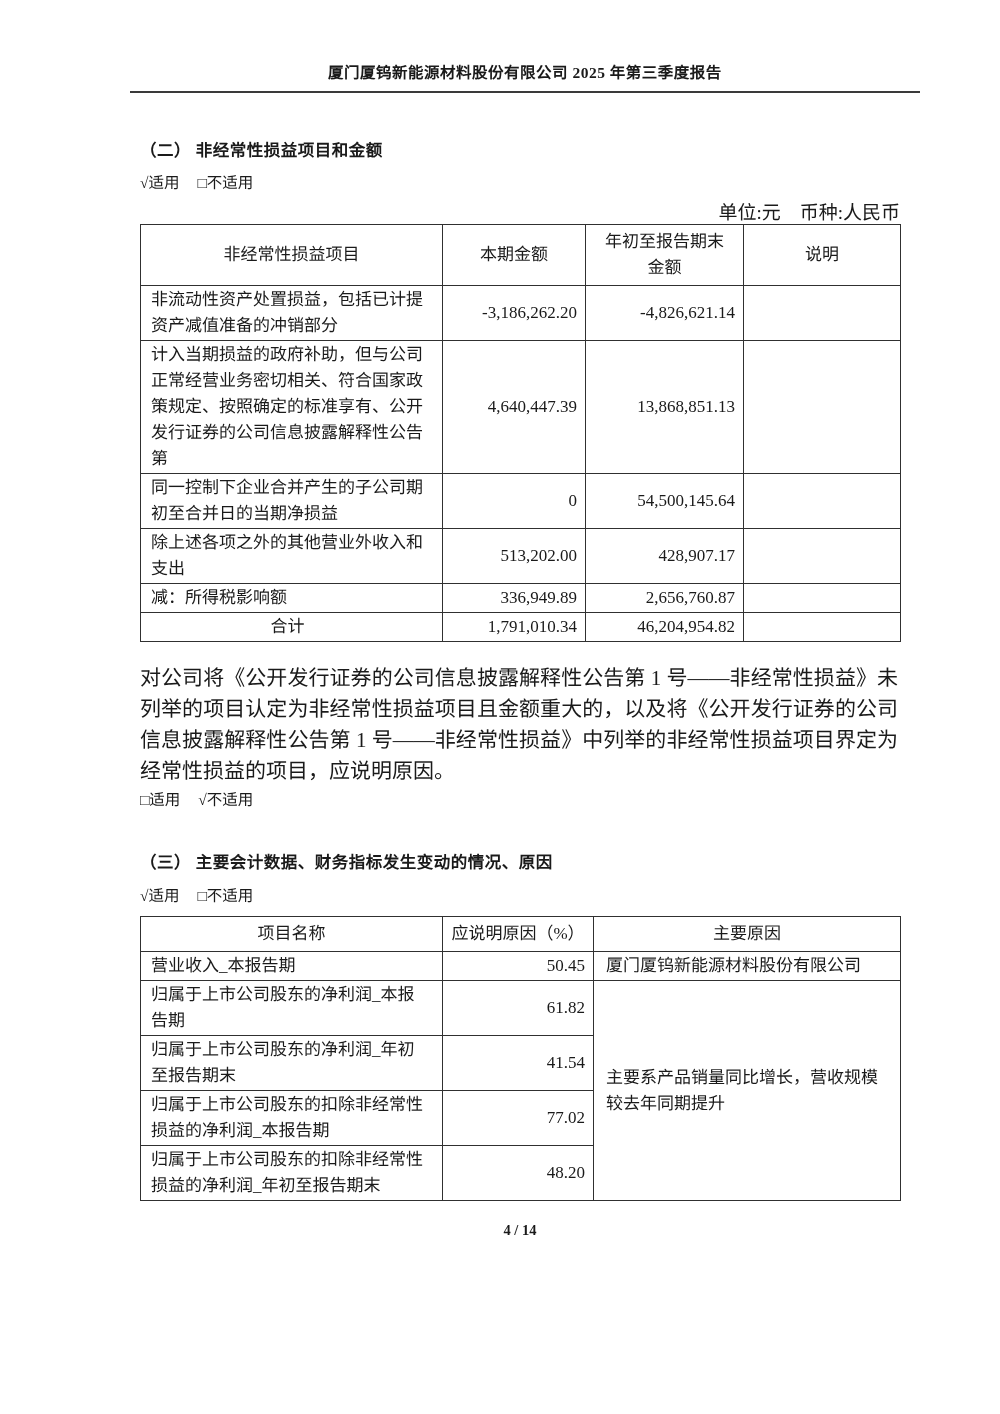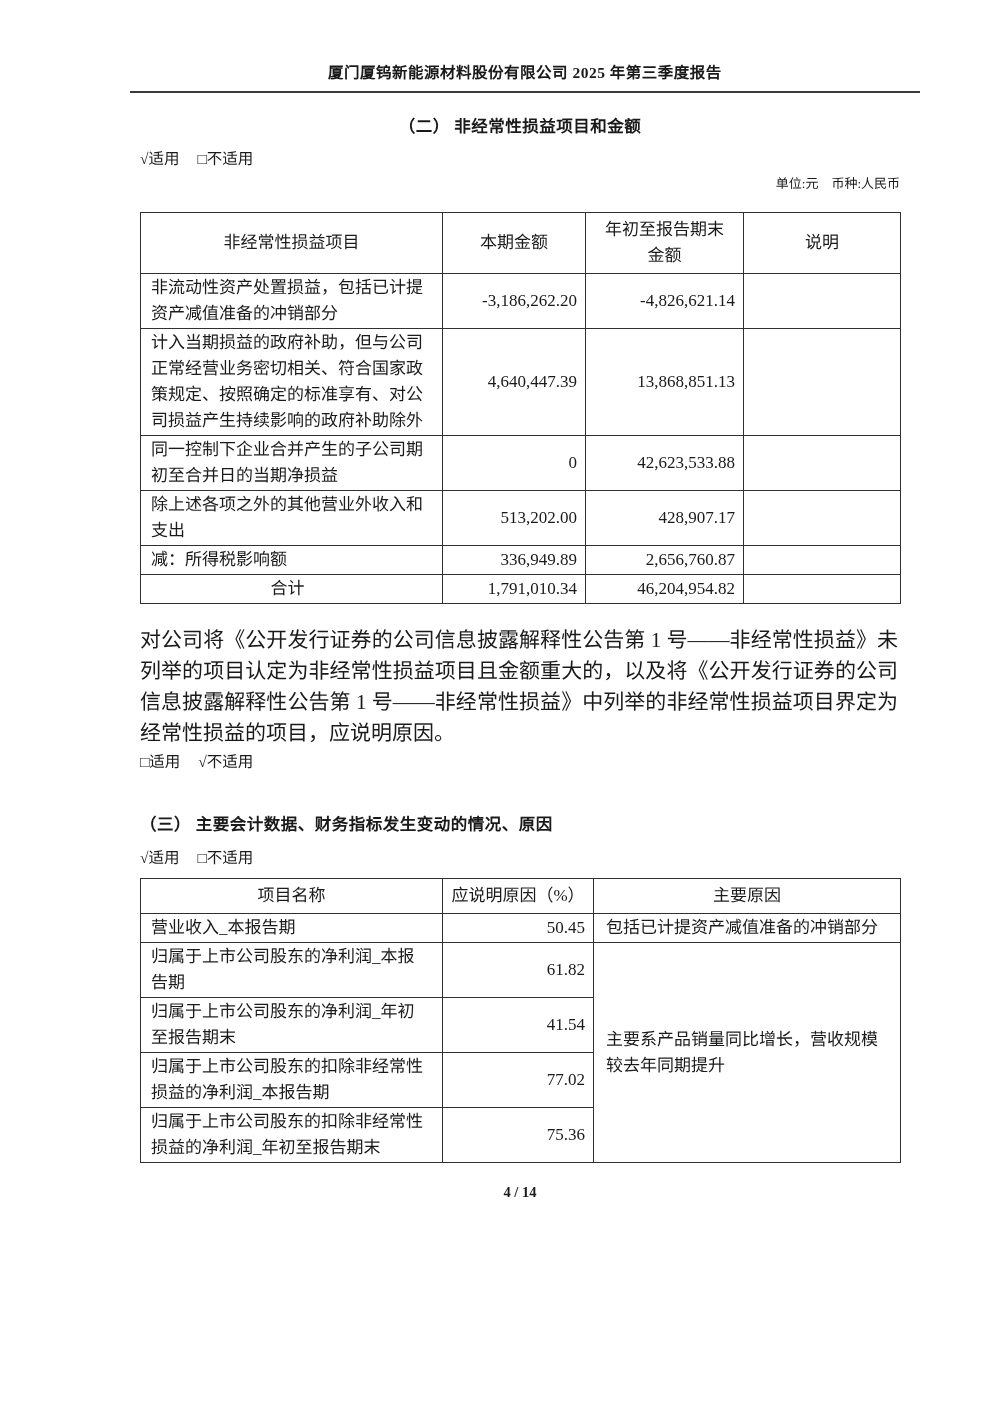--- a/index.html
+++ b/index.html
@@ -26,31 +26,31 @@
   .header-rule { border-bottom: 2px solid #3a3a3a; width: 790px; }
 
   
   .content { margin-left: 140px; width: 760px; }
 
   h2.sec-heading {
     font-size: 16.5px;
     font-weight: bold;
     letter-spacing: 0.5px;
   }
-  .sec2-heading { margin-top: 20px; text-align: center; }
+  .sec2-heading { margin-top: 44px; }
   .sec3-heading { margin-top: 40px; }
 
   .applicability { margin-top: 9px; font-size: 15.5px; }
   .applicability span { margin-right: 14px; }
 
   .unit-note {
     text-align: right;
-    font-size: 13px;
+    font-size: 19px;
     margin-top: 5px;
-    margin-bottom: 20px;
+    margin-bottom: 0;
   }
 
   table {
     border-collapse: collapse;
     width: 760px;
     table-layout: fixed;
     font-size: 17px;
   }
   th, td {
     border: 1px solid #303030;
@@ -132,29 +132,29 @@
         </tr>
       </thead>
       <tbody>
         <tr>
           <td class="item">非流动性资产处置损益，包括已计提资产减值准备的冲销部分</td>
           <td class="num">-3,186,262.20</td>
           <td class="num">-4,826,621.14</td>
           <td></td>
         </tr>
         <tr>
-          <td class="item">计入当期损益的政府补助，但与公司正常经营业务密切相关、符合国家政策规定、按照确定的标准享有、对公司损益产生持续影响的政府补助除外</td>
+          <td class="item">计入当期损益的政府补助，但与公司正常经营业务密切相关、符合国家政策规定、按照确定的标准享有、公开发行证券的公司信息披露解释性公告第</td>
           <td class="num">4,640,447.39</td>
           <td class="num">13,868,851.13</td>
           <td></td>
         </tr>
         <tr>
           <td class="item">同一控制下企业合并产生的子公司期初至合并日的当期净损益</td>
           <td class="num">0</td>
-          <td class="num">42,623,533.88</td>
+          <td class="num">54,500,145.64</td>
           <td></td>
         </tr>
         <tr>
           <td class="item">除上述各项之外的其他营业外收入和支出</td>
           <td class="num">513,202.00</td>
           <td class="num">428,907.17</td>
           <td></td>
         </tr>
         <tr>
           <td class="item">减：所得税影响额</td>
@@ -195,38 +195,38 @@
         <tr>
           <th>项目名称</th>
           <th>应说明原因（%）</th>
           <th>主要原因</th>
         </tr>
       </thead>
       <tbody>
         <tr>
           <td class="item">营业收入_本报告期</td>
           <td class="num">50.45</td>
-          <td class="reason">包括已计提资产减值准备的冲销部分</td>
+          <td class="reason">厦门厦钨新能源材料股份有限公司</td>
         </tr>
         <tr>
           <td class="item">归属于上市公司股东的净利润_本报告期</td>
           <td class="num">61.82</td>
           <td class="reason" rowspan="4">主要系产品销量同比增长，营收规模较去年同期提升</td>
         </tr>
         <tr>
           <td class="item">归属于上市公司股东的净利润_年初至报告期末</td>
           <td class="num">41.54</td>
         </tr>
         <tr>
           <td class="item">归属于上市公司股东的扣除非经常性损益的净利润_本报告期</td>
           <td class="num">77.02</td>
         </tr>
         <tr>
           <td class="item">归属于上市公司股东的扣除非经常性损益的净利润_年初至报告期末</td>
-          <td class="num">75.36</td>
+          <td class="num">48.20</td>
         </tr>
       </tbody>
     </table>
 
     <div class="footer">4 / 14</div>
 
   </div>
 </div>
 
 </body></html>

